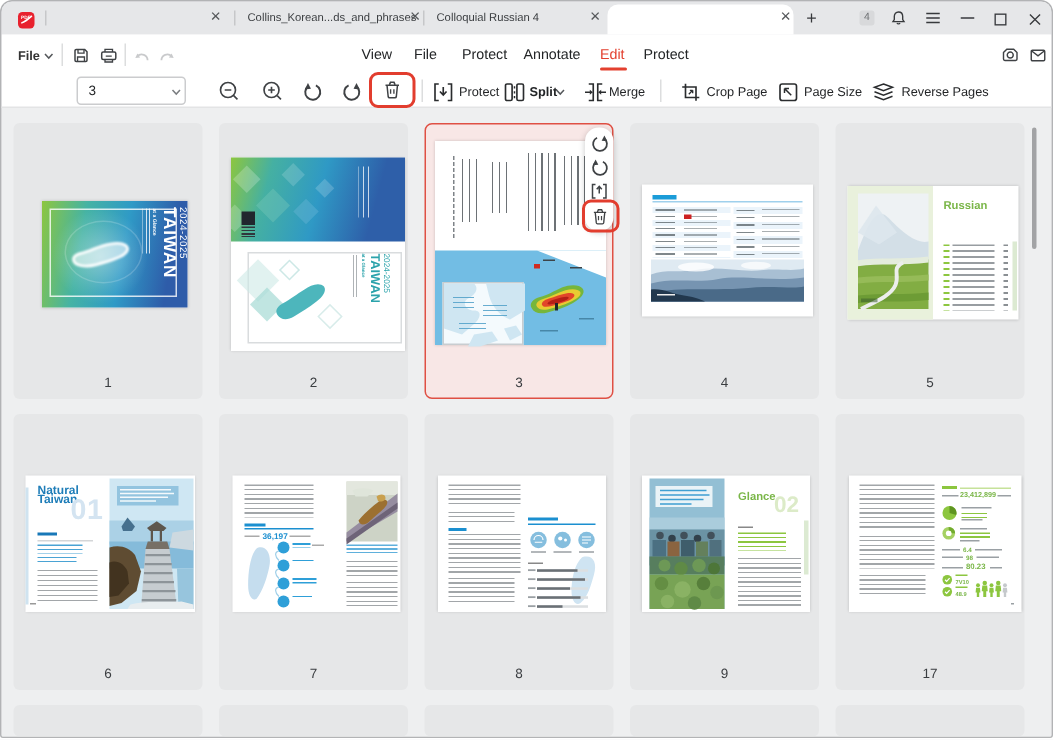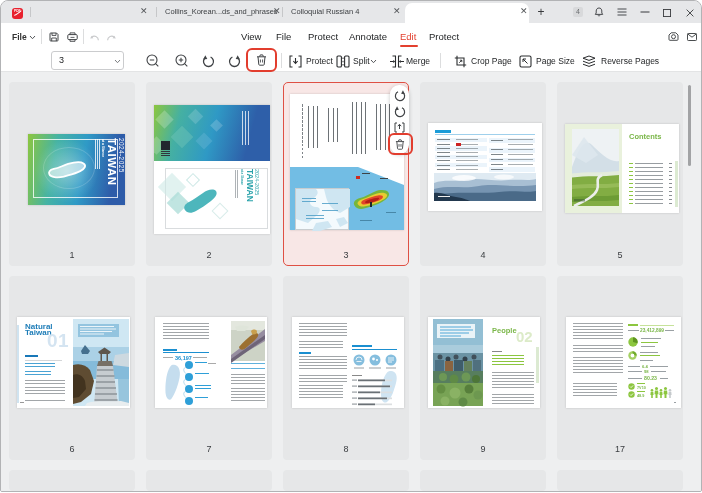--- a/index.html
+++ b/index.html
@@ -163,21 +163,21 @@
         <path d="M3.5 1 H1 V12 H3.5 M9.5 1 H12 V12 H9.5" fill="none" stroke="#2a2c2e" stroke-width="1.1"></path>
         <path d="M6.5 3 V8 M4.3 6 L6.5 8.4 L8.7 6" fill="none" stroke="#2a2c2e" stroke-width="1.1"></path>
       </svg>
     <div class="lbl" style="left:305px;">Protect</div>
 
     <svg width="14" height="13" style="left:335px; top:32px;" viewBox="0 0 14 13">
         <rect x="1" y="1" width="4.4" height="11" rx="1" fill="none" stroke="#2a2c2e" stroke-width="1.1"></rect>
         <rect x="8.6" y="1" width="4.4" height="11" rx="1" fill="none" stroke="#2a2c2e" stroke-width="1.1"></rect>
         <path d="M7 2.5 V4 M7 5.8 V7.3 M7 9 V10.5" stroke="#2a2c2e" stroke-width="1"></path>
       </svg>
-    <div class="lbl" style="left:352px;">Split</div>
+    <div class="lbl" style="left:352px;font-weight:bold;">Split</div>
     <svg width="7" height="5" style="left:369px; top:36px;" viewBox="0 0 7 5">
         <path d="M1 1 L3.5 3.7 L6 1" fill="none" stroke="#55585b" stroke-width="1"></path>
       </svg>
 
     <svg width="14" height="13" style="left:389px; top:32px;" viewBox="0 0 14 13">
         <path d="M2.5 1 H5.5 V12 H2.5 M11.5 1 H8.5 V12 H11.5" fill="none" stroke="#2a2c2e" stroke-width="1.1"></path>
         <path d="M0 6.5 H3.6" stroke="#2a2c2e" stroke-width="1"></path>
         <path d="M3.2 4.9 L5.2 6.5 L3.2 8.1 Z" fill="#2a2c2e"></path>
         <path d="M14 6.5 H10.4" stroke="#2a2c2e" stroke-width="1"></path>
         <path d="M10.8 4.9 L8.8 6.5 L10.8 8.1 Z" fill="#2a2c2e"></path>
@@ -340,21 +340,21 @@
         <rect width="47" height="77" fill="#eef2f4"></rect>
         <path d="M0 38 C6 22 12 8 20 16 C28 24 38 34 47 32 L47 48 L0 48 Z" fill="#ccdae3" opacity="0.8"></path>
         <path d="M0 26 L12 8 L26 26 L14 34 Z" fill="#dde7ed" opacity="0.9"></path>
         <path d="M0 48 C12 44 30 46 47 44 L47 77 L0 77 Z" fill="#82ad43"></path>
         <path d="M0 44.5 C14 42.5 30 44 47 42 L47 46 C30 48 14 46.5 0 48.5 Z" fill="#e4ecdc"></path>
         <path d="M0 56 C15 54 32 56 47 54 L47 58 C30 60 14 58 0 60 Z" fill="#96bb58"></path>
         <path d="M0 68 C16 66 32 68 47 66 L47 71 C30 73 15 71 0 73 Z" fill="#6d9c35"></path>
         <path d="M2 77 C12 72 22 68 25 61 C28 54 22 50 30 46" fill="none" stroke="#eceeec" stroke-width="2.6"></path>
         <rect x="2" y="70" width="11" height="2.5" fill="#3c5f2e" opacity="0.55"></rect>
       </svg>
-      <div class="tl" style="left:64px;top:8px;width:45px;color:#7ab648;font-size:7.5px;font-weight:bold;">Contents</div>
+      <div class="tl" style="left:64px;top:8px;width:45px;color:#7ab648;font-size:7.5px;font-weight:bold;">Russian</div>
       <div class="tl" style="left:110px;top:37px;width:3px;height:46px;background:#dcead2;"></div>
       <div class="tl" style="left:64px;top:39px;width:4px;height:44px;background:repeating-linear-gradient(to bottom,#8cc63f 0 1px,transparent 1px 4px);"></div>
       <div class="tl" style="left:70px;top:39px;width:28px;height:44px;background:repeating-linear-gradient(to bottom,#989da1 0 0.9px,transparent 0.9px 4px);"></div>
       <div class="tl" style="left:104px;top:39px;width:3px;height:44px;background:repeating-linear-gradient(to bottom,#8a8f93 0 1px,transparent 1px 4px);"></div>
     </div>
 
     <div class="page" style="left:16px;top:316px;width:113px;height:91px;">
       <div class="tl" style="left:0px;top:8px;width:2px;height:78px;background:#cfe3f0;"></div>
       <div class="tl" style="left:8px;top:7px;width:50px;color:#1e7db8;font-size:8px;font-weight:bold;line-height:6.4px;">Natural<br>Taiwan</div>
       <div class="tl" style="left:30px;top:13px;width:40px;color:#d4e4f1;font-size:19px;font-weight:bold;letter-spacing:0.5px;">01</div>
@@ -487,21 +487,21 @@
         <path d="M0 64 L50 64 L50 87 L0 87 Z" fill="#78a355"></path>
         <circle cx="8" cy="70" r="4.5" fill="#648e43"></circle>
           <circle cx="22" cy="74" r="5.5" fill="#8ab264"></circle>
           <circle cx="36" cy="70" r="4.5" fill="#577f3b"></circle>
           <circle cx="45" cy="76" r="4.5" fill="#6d9850"></circle>
           <circle cx="12" cy="82" r="4.5" fill="#8ab264"></circle>
           <circle cx="30" cy="83" r="4.5" fill="#5f8a46"></circle>
         <rect x="4" y="5" width="38" height="14" fill="#eef5f9" opacity="0.95"></rect>
         <path d="M7 8 H38 M7 11 H40 M7 14 H36 M7 17 H28" stroke="#3f9fd2" stroke-width="0.9"></path>
       </svg>
-      <div class="tl" style="left:64px;top:9px;width:40px;color:#7ab648;font-size:7.5px;font-weight:bold;">People</div>
+      <div class="tl" style="left:64px;top:9px;width:40px;color:#7ab648;font-size:7.5px;font-weight:bold;">Glance</div>
       <div class="tl" style="left:88px;top:11px;width:30px;color:#dcebc8;font-size:15px;font-weight:bold;">02</div>
       <div class="tl" style="left:108px;top:30px;width:3px;height:36px;background:#dcead2;"></div>
       <div class="tl" style="left:64px;top:34px;width:10px;height:1px;background:#888;"></div>
       <div class="tl" style="left:64px;top:38px;width:32px;height:12px;background:repeating-linear-gradient(to bottom,#8cc63f 0 0.9px,transparent 0.9px 3px);"></div>
       <div class="tl" style="left:64px;top:55px;width:42px;height:32px;background:repeating-linear-gradient(to bottom,#a2a6a9 0 0.9px,transparent 0.9px 3.1px);"></div>
     </div>
 
     <div class="page" style="left:565px;top:316px;width:115px;height:91px;">
       <div class="tl" style="left:7px;top:6px;width:50px;height:30px;background:repeating-linear-gradient(to bottom,#a2a6a9 0 0.9px,transparent 0.9px 3.1px);"></div>
       <div class="tl" style="left:7px;top:40px;width:50px;height:22px;background:repeating-linear-gradient(to bottom,#a2a6a9 0 0.9px,transparent 0.9px 3.1px);"></div>

